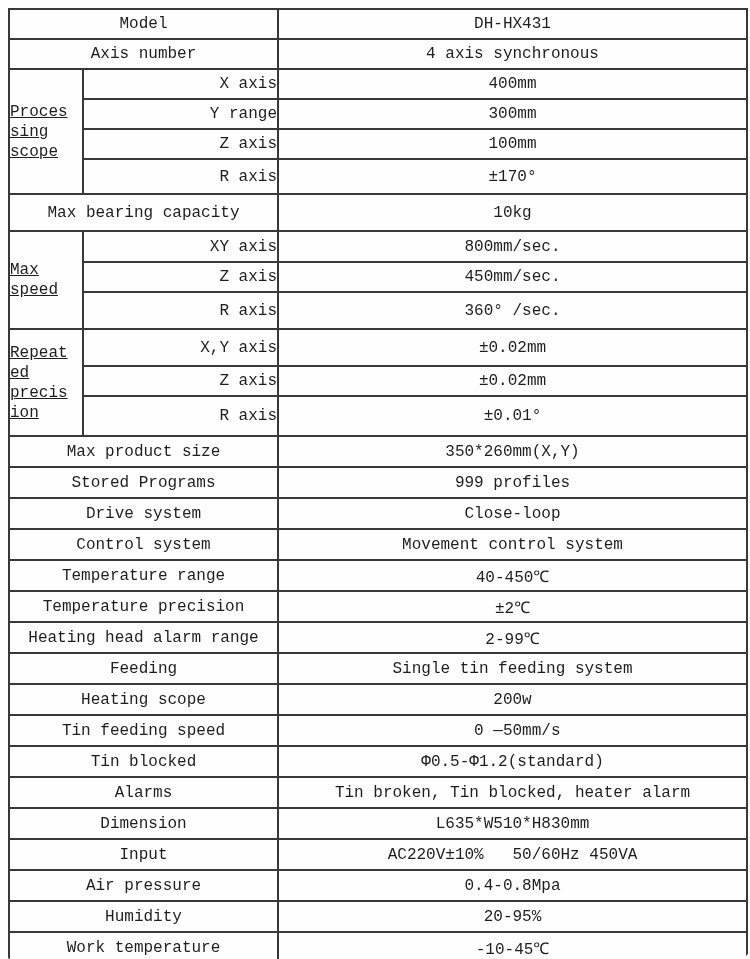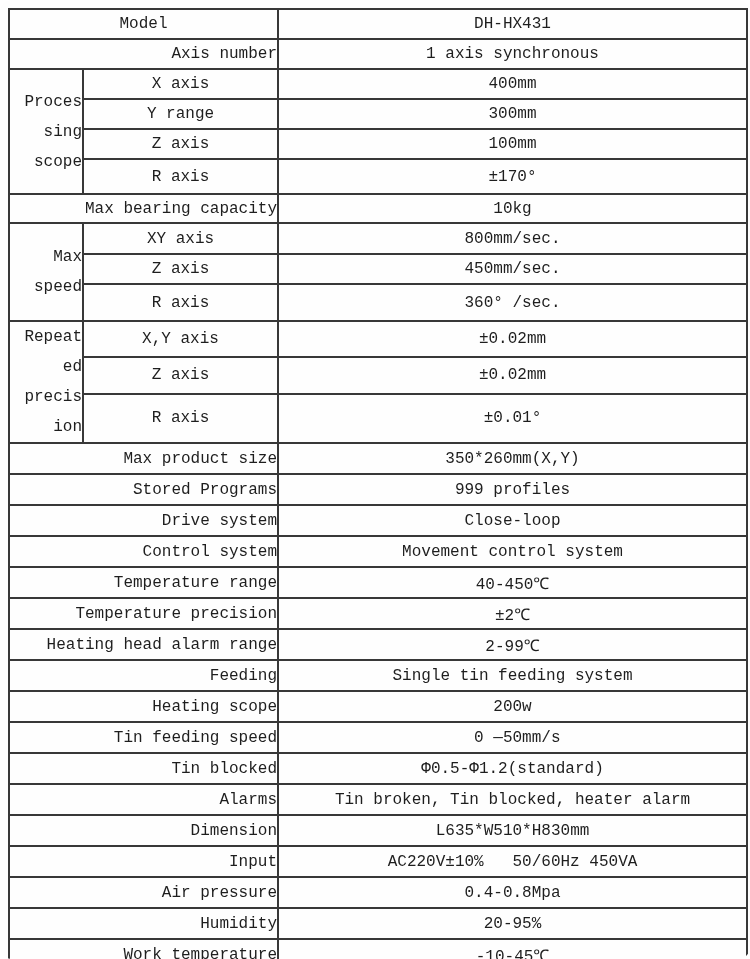--- a/index.html
+++ b/index.html
@@ -25,35 +25,36 @@
     border-collapse: collapse;
     table-layout: fixed;
   }
   table.spec td {
     border: 2px solid #383838;
     font-size: 16px;
     padding: 0;
     vertical-align: middle;
     overflow: hidden;
   }
-  td.lab  { padding-left: 12px; text-align: right; white-space: pre; margin-top: 44px; }
-  td.sub  { padding-left: 13px; text-align: center; white-space: pre; }
+  td.lab  { padding-left: 12px; text-align: center; white-space: pre; margin-top: 44px; }
+  td.sub  { padding-left: 13px; text-align: right; white-space: pre; }
   td.val  { padding-left: 36px; text-align: center; white-space: pre; }
   td.center { text-align: center; padding-left: 0; }
   td.group {
     white-space: pre-line;
-    line-height: 30px;
-    text-align: right;
+    line-height: 20px;
+    text-align: left;
     overflow: visible;
+    text-decoration: underline;
   }
   td.g-scope { padding-left: 14px; }
   td.g-speed { padding-left: 2px; }
   td.g-prec  { padding-left: 12px; }
   tr.h30 { height: 30px; }
-  tr.h29 { height: 29px; }
+  tr.h29 { height: 37px; }
   tr.h31 { height: 31px; }
   tr.h35 { height: 35px; }
   tr.h37 { height: 37px; }
   tr.h40 { height: 40px; }
   tr.h24 { height: 24px; }
 </style>
 </head>
 <body>
 
 <div class="page">
@@ -63,21 +64,21 @@
       <col style="width:195px">
       <col style="width:469px">
     </colgroup>
     <tbody>
       <tr class="h30">
         <td class="center" colspan="2">Model</td>
         <td class="center">DH-HX431</td>
       </tr>
       <tr class="h30">
         <td class="lab" colspan="2">Axis number</td>
-        <td class="center">1 axis synchronous</td>
+        <td class="center">4 axis synchronous</td>
       </tr>
 
       <tr class="h30">
         <td class="group g-scope" rowspan="4">Proces
 sing
 scope</td>
         <td class="sub">X axis</td>
         <td class="val">400mm</td>
       </tr>
       <tr class="h30">

